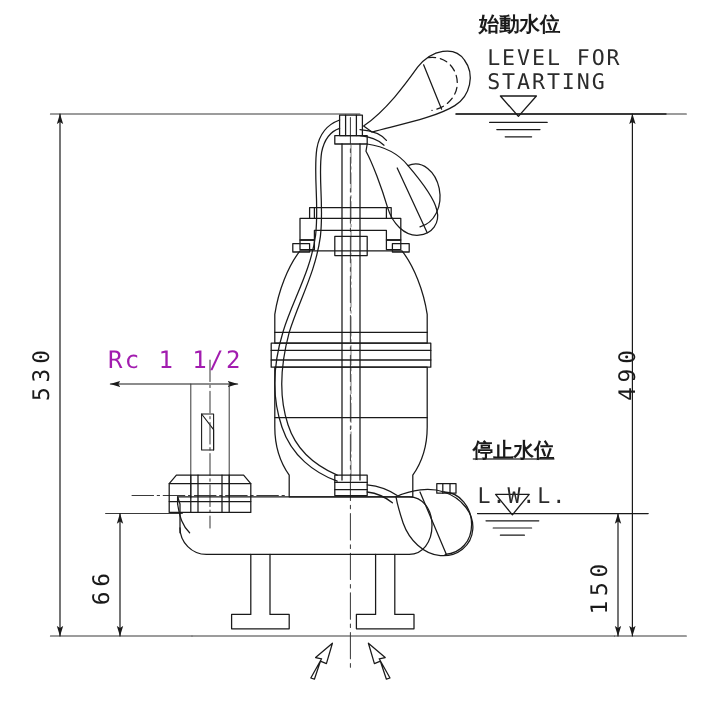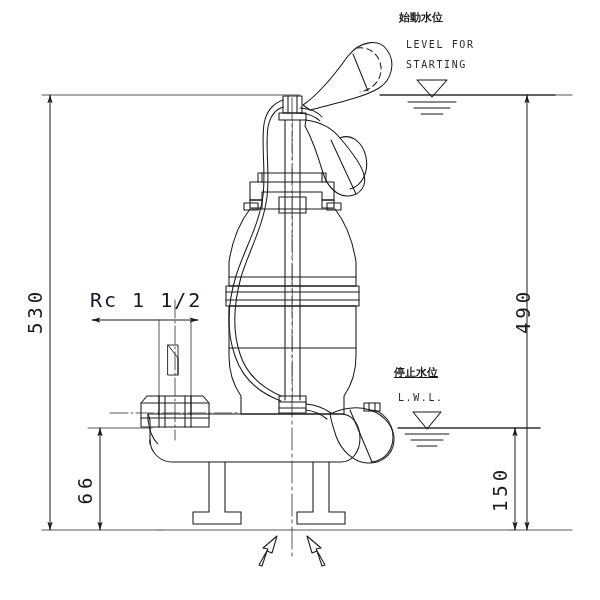--- a/index.html
+++ b/index.html
@@ -35,44 +35,44 @@
   }
   .lbl {
     position: absolute;
     color: #1a1a1a;
     white-space: nowrap;
     line-height: 1.15;
   }
   .jp {
     font-family: "DejaVu Sans", sans-serif;
     font-weight: bold;
-    font-size: 11px;
+    font-size: 17px;
     letter-spacing: 0px;
   }
   .en {
     font-family: "DejaVu Sans Mono", monospace;
-    font-size: 10px;
+    font-size: 18px;
     letter-spacing: 1.6px;
     color: #2b2b2b;
   }
   .dim {
     font-family: "DejaVu Sans Mono", monospace;
     font-size: 19px;
     letter-spacing: 4px;
     color: #1a1a1a;
   }
   .rot {
     transform-origin: 50% 50%;
     transform: rotate(-90deg);
   }
   .rc {
     font-family: "DejaVu Sans Mono", monospace;
     font-size: 20px;
     letter-spacing: 2px;
-    color: #0f172a;
+    color: #a21caf;
   }
 </style>
 </head>
 <body>
 
 <div id="drawing">
 
   <svg class="sheet" viewBox="0 0 600 600">
     <defs>
       <marker id="ah" markerWidth="9" markerHeight="9" refX="8.4" refY="3" orient="auto" markerUnits="userSpaceOnUse">
@@ -265,21 +265,21 @@
   <div class="txt-layer">
 
     <div class="lbl jp" style="left:399px; top:12px;">始動水位</div>
 
     <div class="lbl en" style="left:406px; top:39px;">LEVEL FOR</div>
 
     <div class="lbl en" style="left:406px; top:59px;">STARTING</div>
 
     <div class="lbl jp" style="left:394px; top:367px;text-decoration:underline;">停止水位</div>
 
-    <div class="lbl en" style="left:398px; top:392px;">L.W.L.</div>
+    <div class="lbl en" style="left:398px; top:404px;">L.W.L.</div>
 
     <div class="lbl rc" style="left:90px; top:289px;">Rc 1 1/2</div>
 
     <div class="lbl dim rot" style="left:6px; top:300px; width:60px; text-align:center;">530</div>
 
     <div class="lbl dim rot" style="left:56px; top:478px; width:60px; text-align:center;">66</div>
 
     <div class="lbl dim rot" style="left:494px; top:300px; width:60px; text-align:center;">490</div>
 
     <div class="lbl dim rot" style="left:471px; top:478px; width:60px; text-align:center;">150</div>

